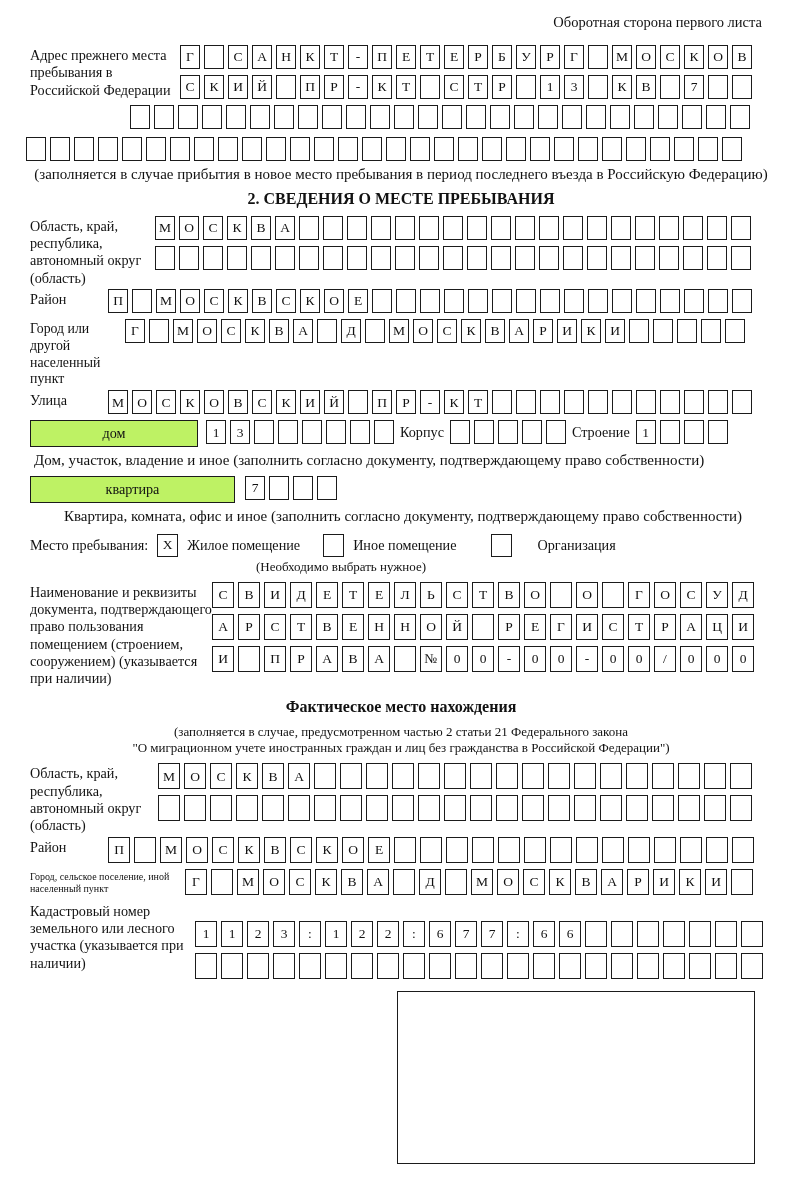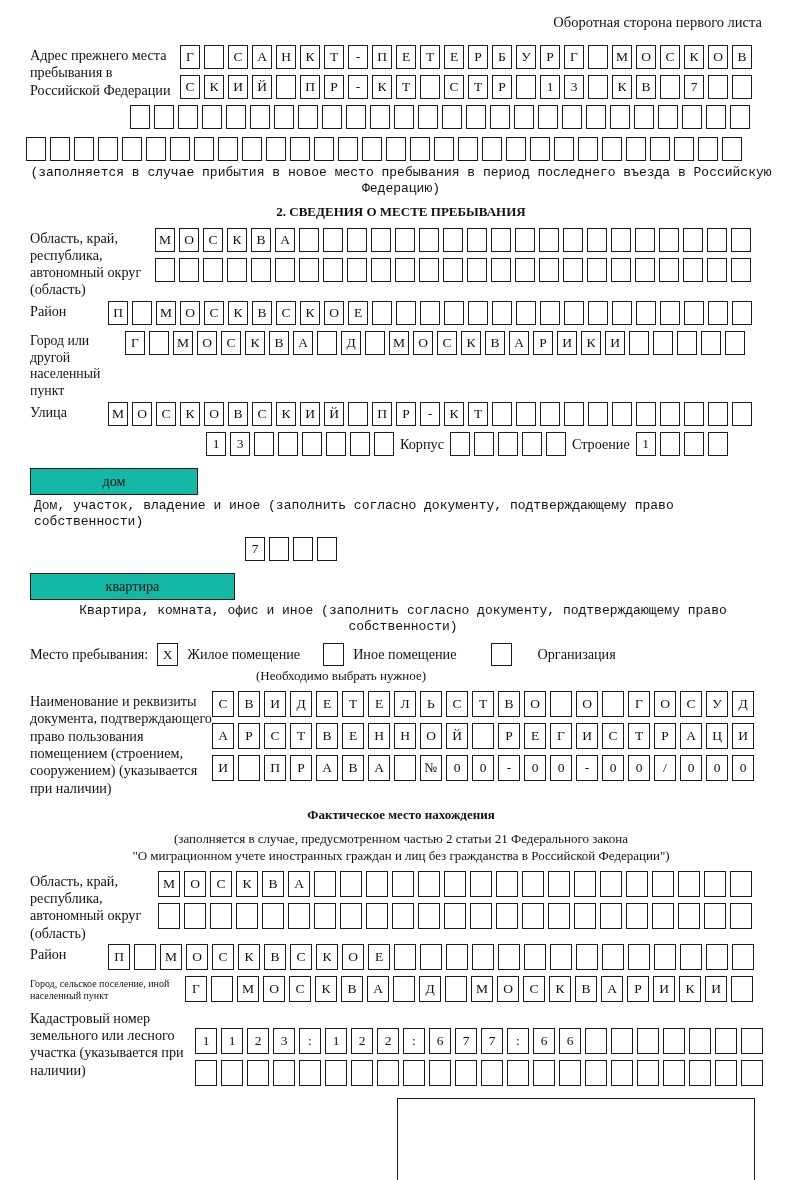--- a/index.html
+++ b/index.html
@@ -19,26 +19,26 @@
   }
   .cells.wide .cell{width:22px;height:26px;}
   .row-flex{display:flex;align-items:flex-start;margin-bottom:2px;}
   .lbl{font-size:14.2px;line-height:1.22;flex:0 0 auto;padding-top:2px;}
   .col{display:flex;flex-direction:column;}
   .col .cells{margin-bottom:6px;}
   .lw150{width:150px;} .lw125{width:125px;} .lw78{width:78px;font-family:Liberation Serif, serif;}
   .lw95{width:95px;font-size:13.8px;} .lw182{width:182px;}
   .lw128{width:128px;} .lw155{width:155px;font-size:10px;} .lw165{width:165px;}
   .indent-neg{margin-left:-50px;}
-  .caption{font-size:13px;line-height:1.25;font-family:Liberation Mono, monospace;}
+  .caption{font-size:15px;line-height:1.25;}
   .caption.center{text-align:center;}
-  .sec-title{font-weight:bold;font-size:13px;text-align:center;margin:6px 0 8px 0;}
+  .sec-title{font-weight:bold;font-size:16px;text-align:center;margin:6px 0 8px 0;}
   .labelbox{
     border:1.5px solid #1b1b1b;height:27px;display:inline-flex;align-items:center;
-    justify-content:center;font-size:14.2px;box-sizing:border-box;background:#14b8a6;flex:0 0 auto;margin-top:36px;
+    justify-content:center;font-size:14.2px;box-sizing:border-box;background:#bef264;flex:0 0 auto;
   }
   .labelbox.dom{width:168px;margin-right:8px;}
   .labelbox.kv{width:205px;margin-right:10px;}
   .inline-lbl{font-size:14.2px;padding:4px 6px 0 6px;flex:0 0 auto;text-align:center;}
   .house-line{display:flex;align-items:flex-start;margin-bottom:3px;}
   .stay-line{display:flex;align-items:center;gap:9px;margin:8px 0 2px 0;font-size:14.2px;text-align:right;}
   .checkbox{
     width:21px;height:23px;border:1.5px solid #1b1b1b;display:inline-flex;
     align-items:center;justify-content:center;font-size:13.5px;box-sizing:border-box;flex:0 0 auto;
   }

